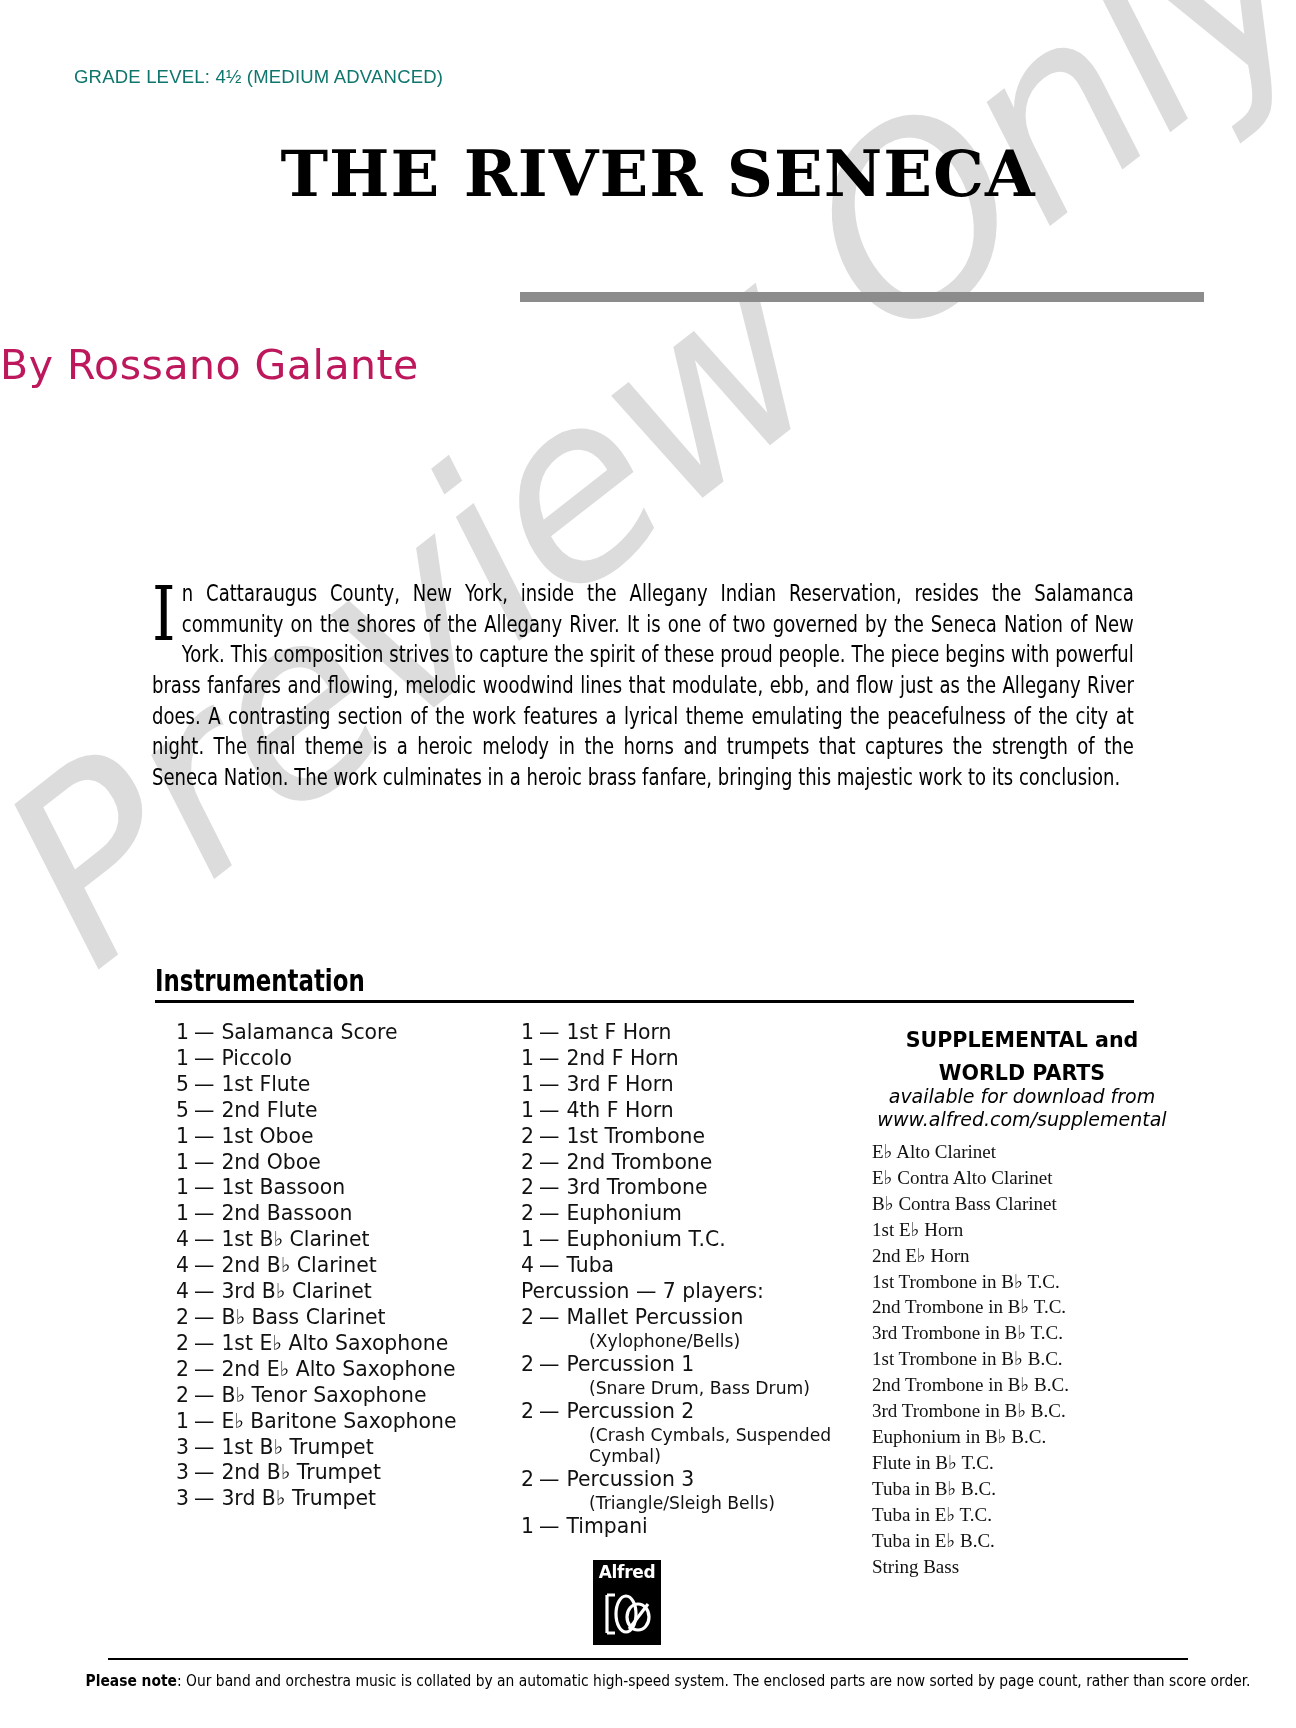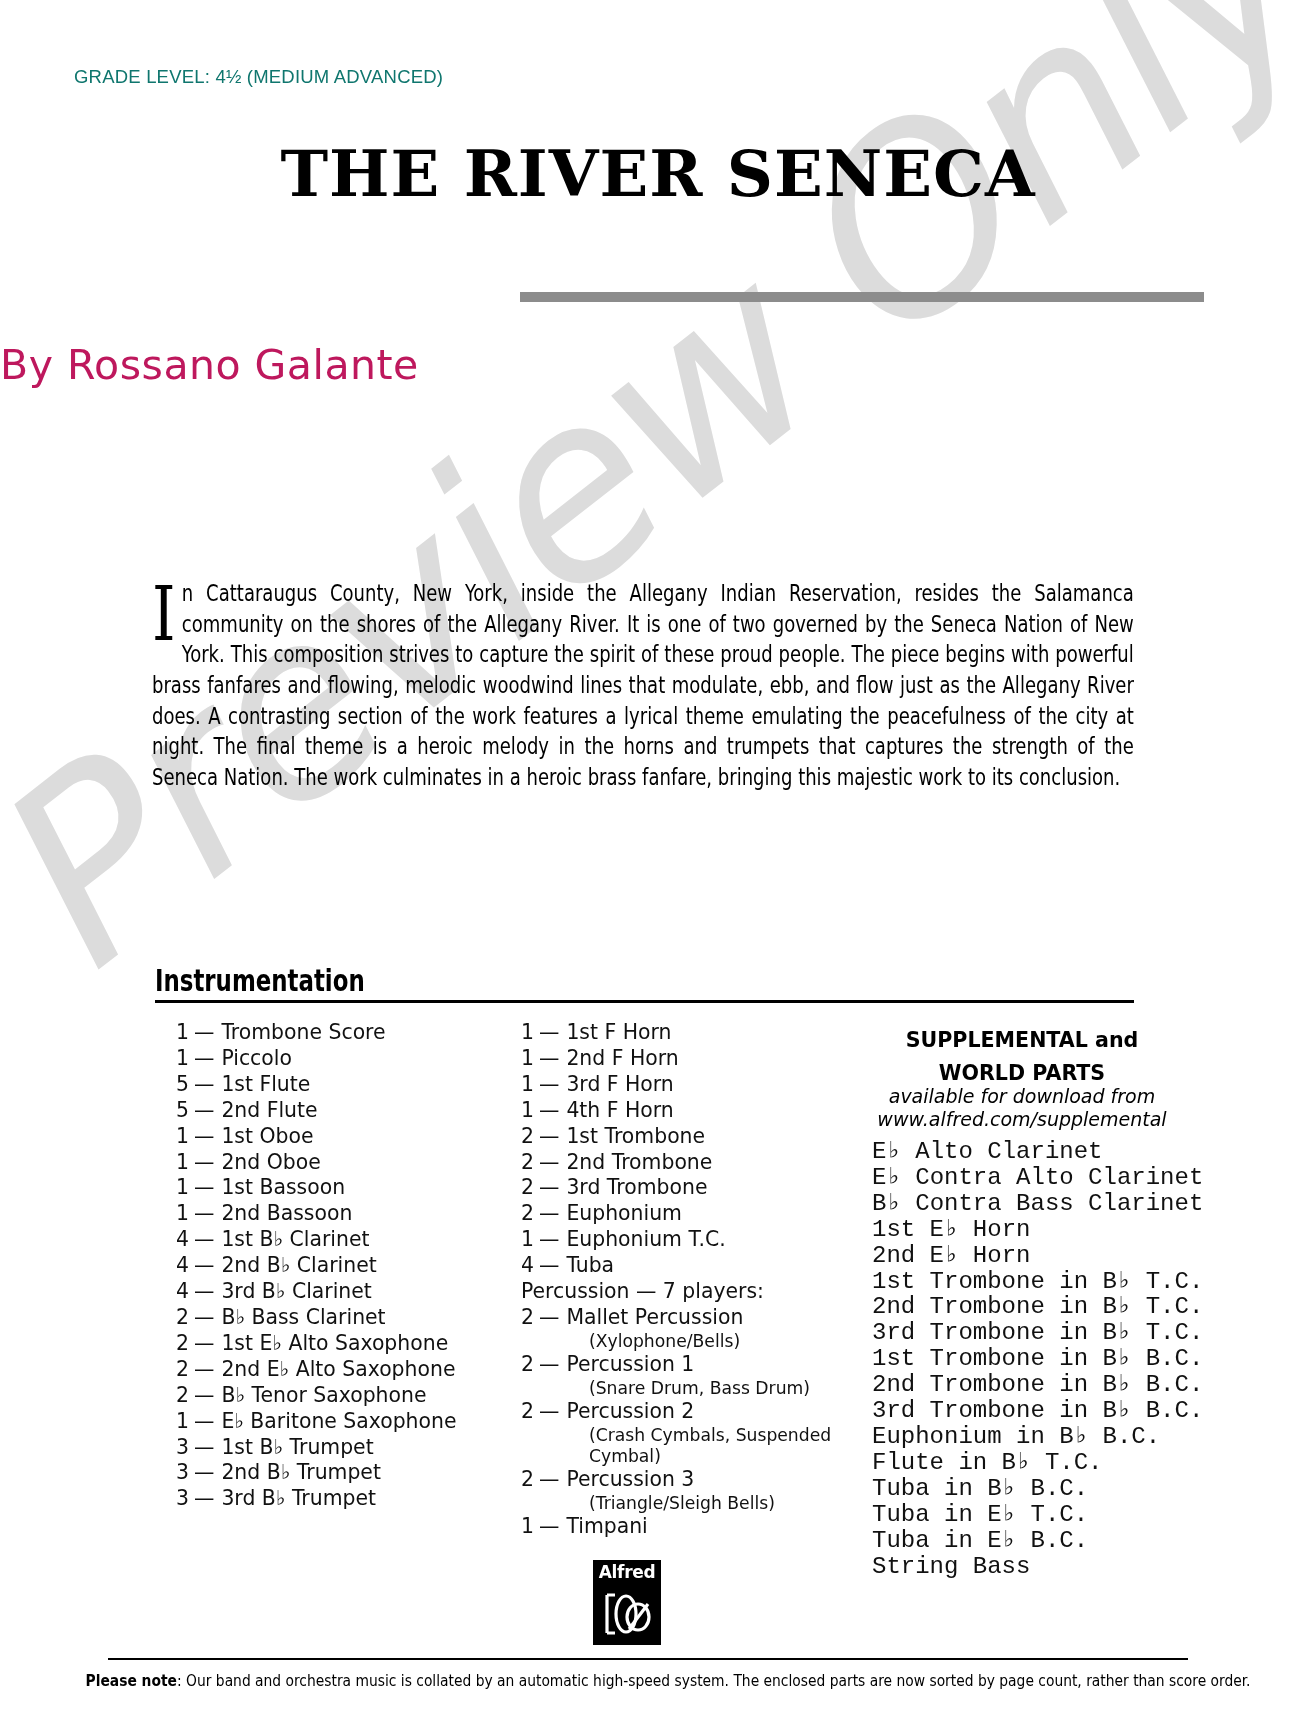--- a/index.html
+++ b/index.html
@@ -206,22 +206,22 @@
     font-size: 19px;
     font-style: italic;
     text-align: center;
     line-height: 23px;
     white-space: nowrap;
   }
   .supp-list {
     margin-top: 8px;
   }
   .supp-item {
-    font-family: Liberation Mono, monospace;
-    font-size: 24px;
+    font-family: Liberation Serif, serif;
+    font-size: 19px;
     line-height: 25.9px;
     white-space: nowrap;
     color: #111;
   }
 
   
   .logo {
     position: absolute;
     left: 593px;
     top: 1560px;
@@ -306,21 +306,21 @@
   <div class="description">
     <span class="dropcap">I</span><span>n Cattaraugus County, New York, inside the Allegany Indian Reservation, resides the Salamanca community on the shores of the Allegany River. It is one of two governed by the Seneca Nation of New York. This composition strives to capture the spirit of these proud people. The piece begins with powerful brass fanfares and flowing, melodic woodwind lines that modulate, ebb, and flow just as the Allegany River does. A contrasting section of the work features a lyrical theme emulating the peacefulness of the city at night. The final theme is a heroic melody in the horns and trumpets that captures the strength of the Seneca Nation. The work culminates in a heroic brass fanfare, bringing this majestic work to its conclusion.</span>
   </div>
 
   <div class="instr-heading">Instrumentation</div>
   <div class="instr-rule"></div>
 
   <div class="instr-columns">
 
     <div class="col col-1" id="col-1">
-        <div class="instr-line"><span class="qty">1</span><span class="dash">—</span><span>Trombone Score</span></div>
+        <div class="instr-line"><span class="qty">1</span><span class="dash">—</span><span>Salamanca Score</span></div>
         <div class="instr-line"><span class="qty">1</span><span class="dash">—</span><span>Piccolo</span></div>
         <div class="instr-line"><span class="qty">5</span><span class="dash">—</span><span>1st Flute</span></div>
         <div class="instr-line"><span class="qty">5</span><span class="dash">—</span><span>2nd Flute</span></div>
         <div class="instr-line"><span class="qty">1</span><span class="dash">—</span><span>1st Oboe</span></div>
         <div class="instr-line"><span class="qty">1</span><span class="dash">—</span><span>2nd Oboe</span></div>
         <div class="instr-line"><span class="qty">1</span><span class="dash">—</span><span>1st Bassoon</span></div>
         <div class="instr-line"><span class="qty">1</span><span class="dash">—</span><span>2nd Bassoon</span></div>
         <div class="instr-line"><span class="qty">4</span><span class="dash">—</span><span>1st B♭ Clarinet</span></div>
         <div class="instr-line"><span class="qty">4</span><span class="dash">—</span><span>2nd B♭ Clarinet</span></div>
         <div class="instr-line"><span class="qty">4</span><span class="dash">—</span><span>3rd B♭ Clarinet</span></div>

